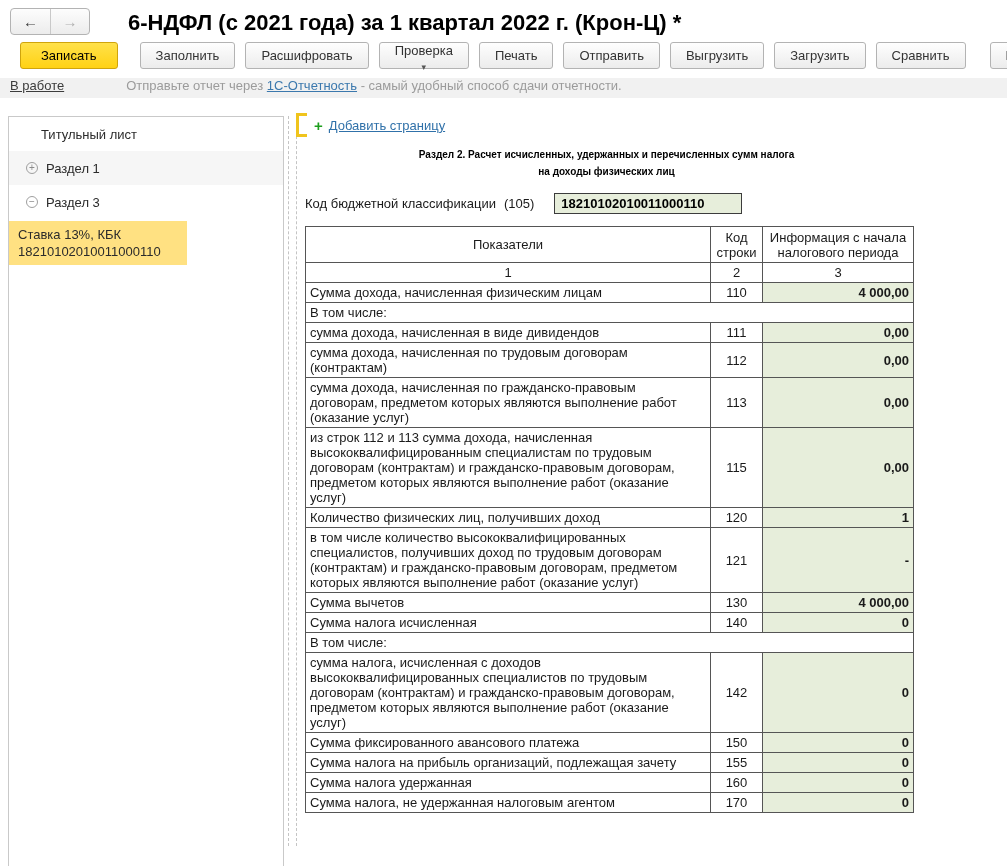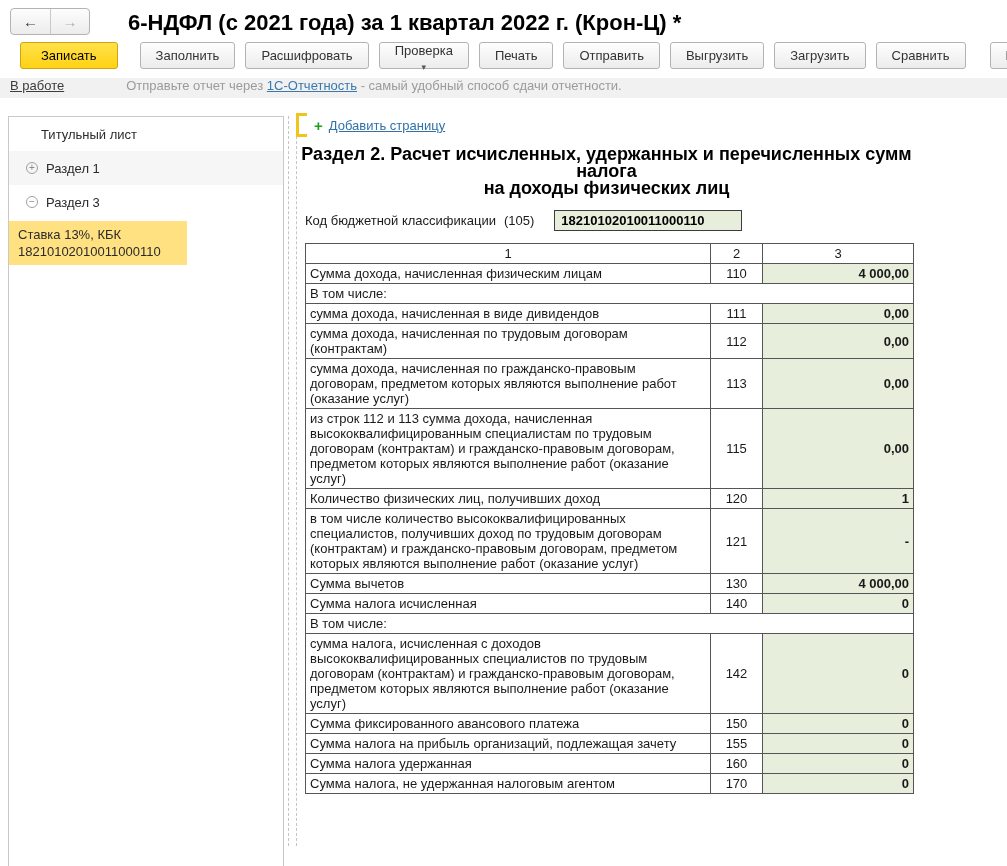--- a/index.html
+++ b/index.html
@@ -56,21 +56,21 @@
     border-left:1px dashed #c4c4c4; border-right:1px dashed #c4c4c4; cursor:col-resize; }
 
   
   #main { position:absolute; left:300px; top:112px; width:620px; }
   .add-row { position:relative; height:26px; display:flex; align-items:center; padding-left:14px; }
   .add-bracket { position:absolute; left:-4px; top:1px; width:11px; height:24px;
     border-left:3px solid #f0c41c; border-top:3px solid #f0c41c; border-bottom:3px solid #f0c41c; }
   .plus-icon { color:#1e9e1e; font-weight:bold; font-size:15px; margin-right:6px; }
   .add-link { color:#3071a9; text-decoration:underline; cursor:pointer; }
 
-  .section-title { width:613px; text-align:center; font-weight:bold; font-size:18px;
+  .section-title { width:613px; text-align:center; font-weight:bold; font-size:10px;
     line-height:17px; margin-top:8px; color:#000; }
 
   .form-row { display:flex; align-items:center; margin-left:5px; }
   .rate-row { margin-top:16px; }
   .rate-label { font-weight:bold; }
   .form-code { margin-left:8px; }
   .rate-row .form-code { font-weight:bold; }
   .field-box { border:1px solid #3c3c3c; background:#e7eedb; font-weight:bold; color:#000;
     height:21px; line-height:19px; }
   .rate-box { width:40px; margin-left:14px; text-align:right; padding-right:6px; }
@@ -164,20 +164,25 @@
     <span class="field-box kbk-box">18210102010011000110</span>
   </div>
 
   <table id="report-table">
     <colgroup>
         <col style="width:405px">
         <col style="width:52px">
         <col style="width:151px">
       </colgroup>
     <thead>
+      <tr>
+        <th>Показатели</th>
+        <th>Код строки</th>
+        <th>Информация с начала налогового периода</th>
+      </tr>
       <tr class="num-row">
         <td>1</td>
         <td>2</td>
         <td>3</td>
       </tr>
     </thead>
     <tbody>
         <tr>
           <td class="label-cell">Сумма дохода, начисленная физическим лицам</td>
           <td class="code-cell">110</td>

